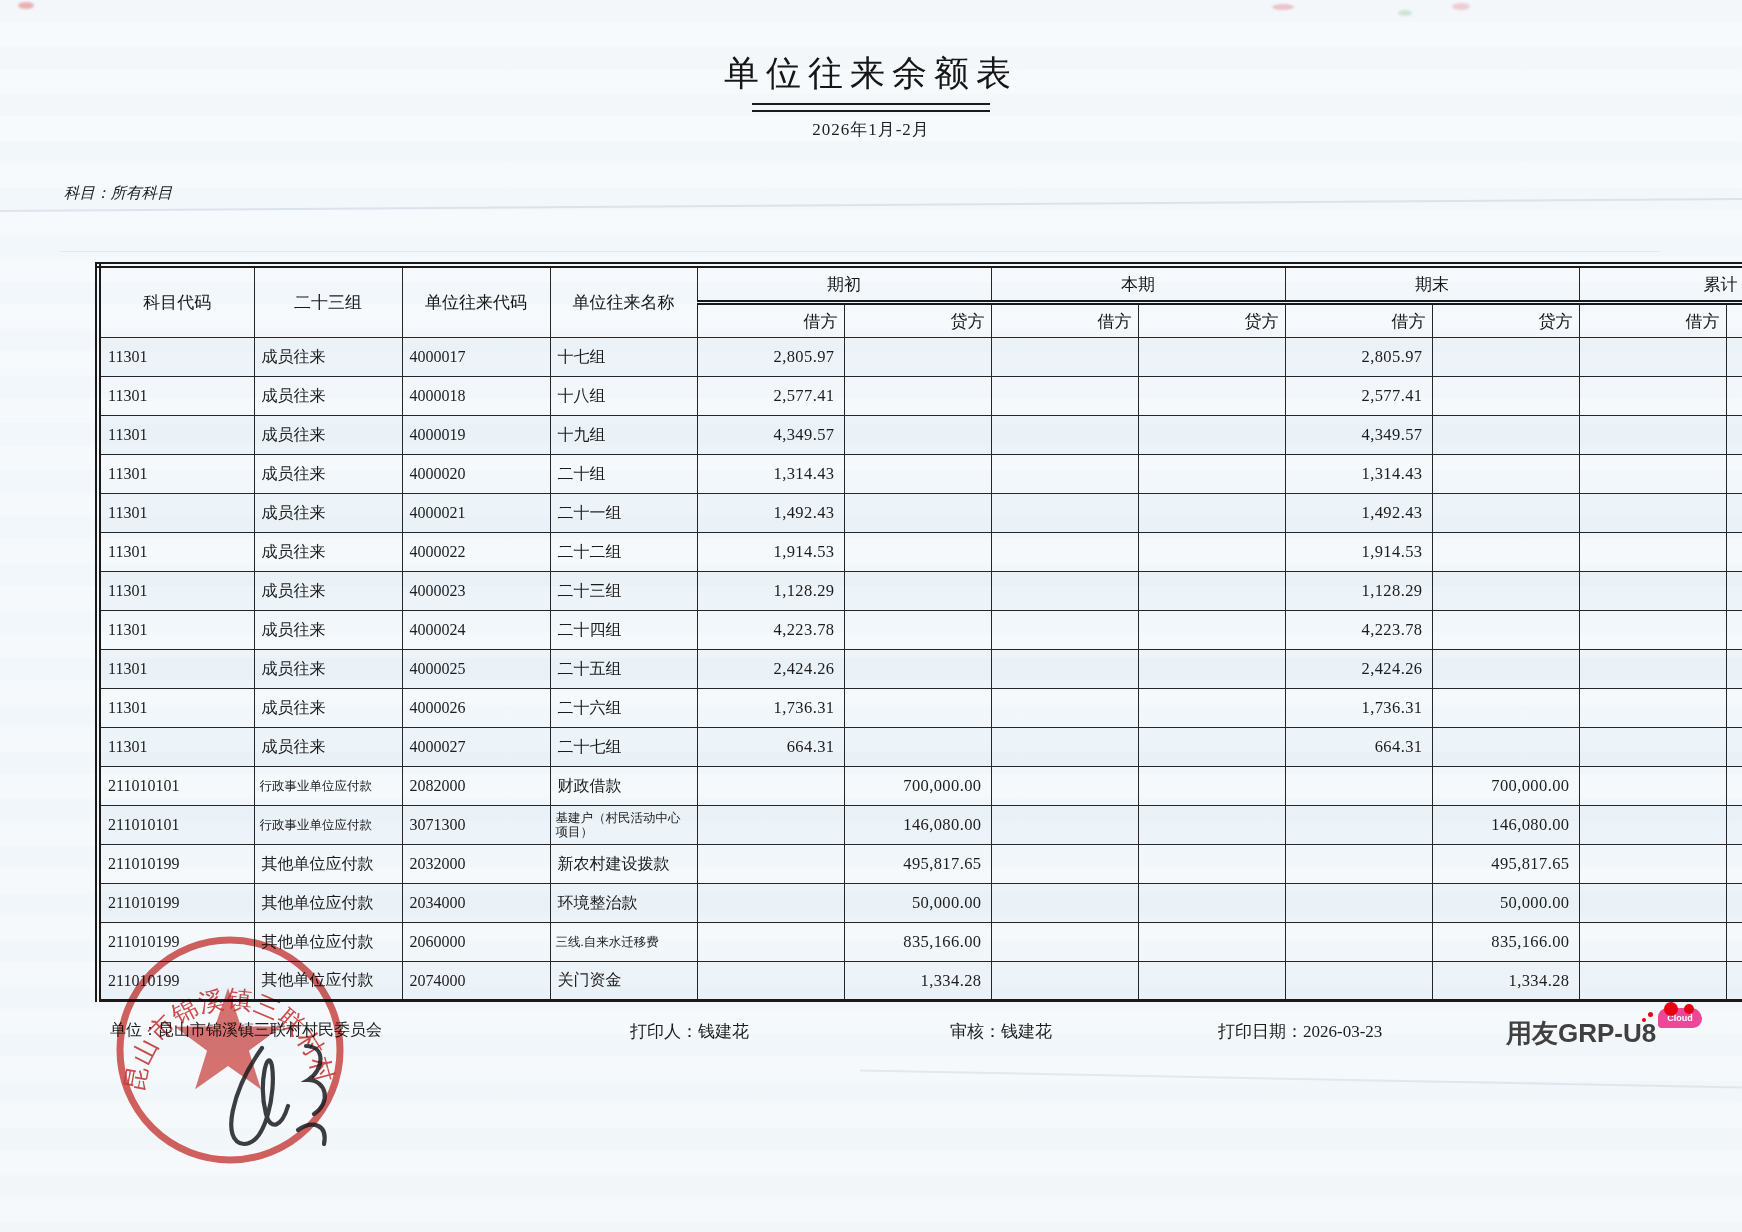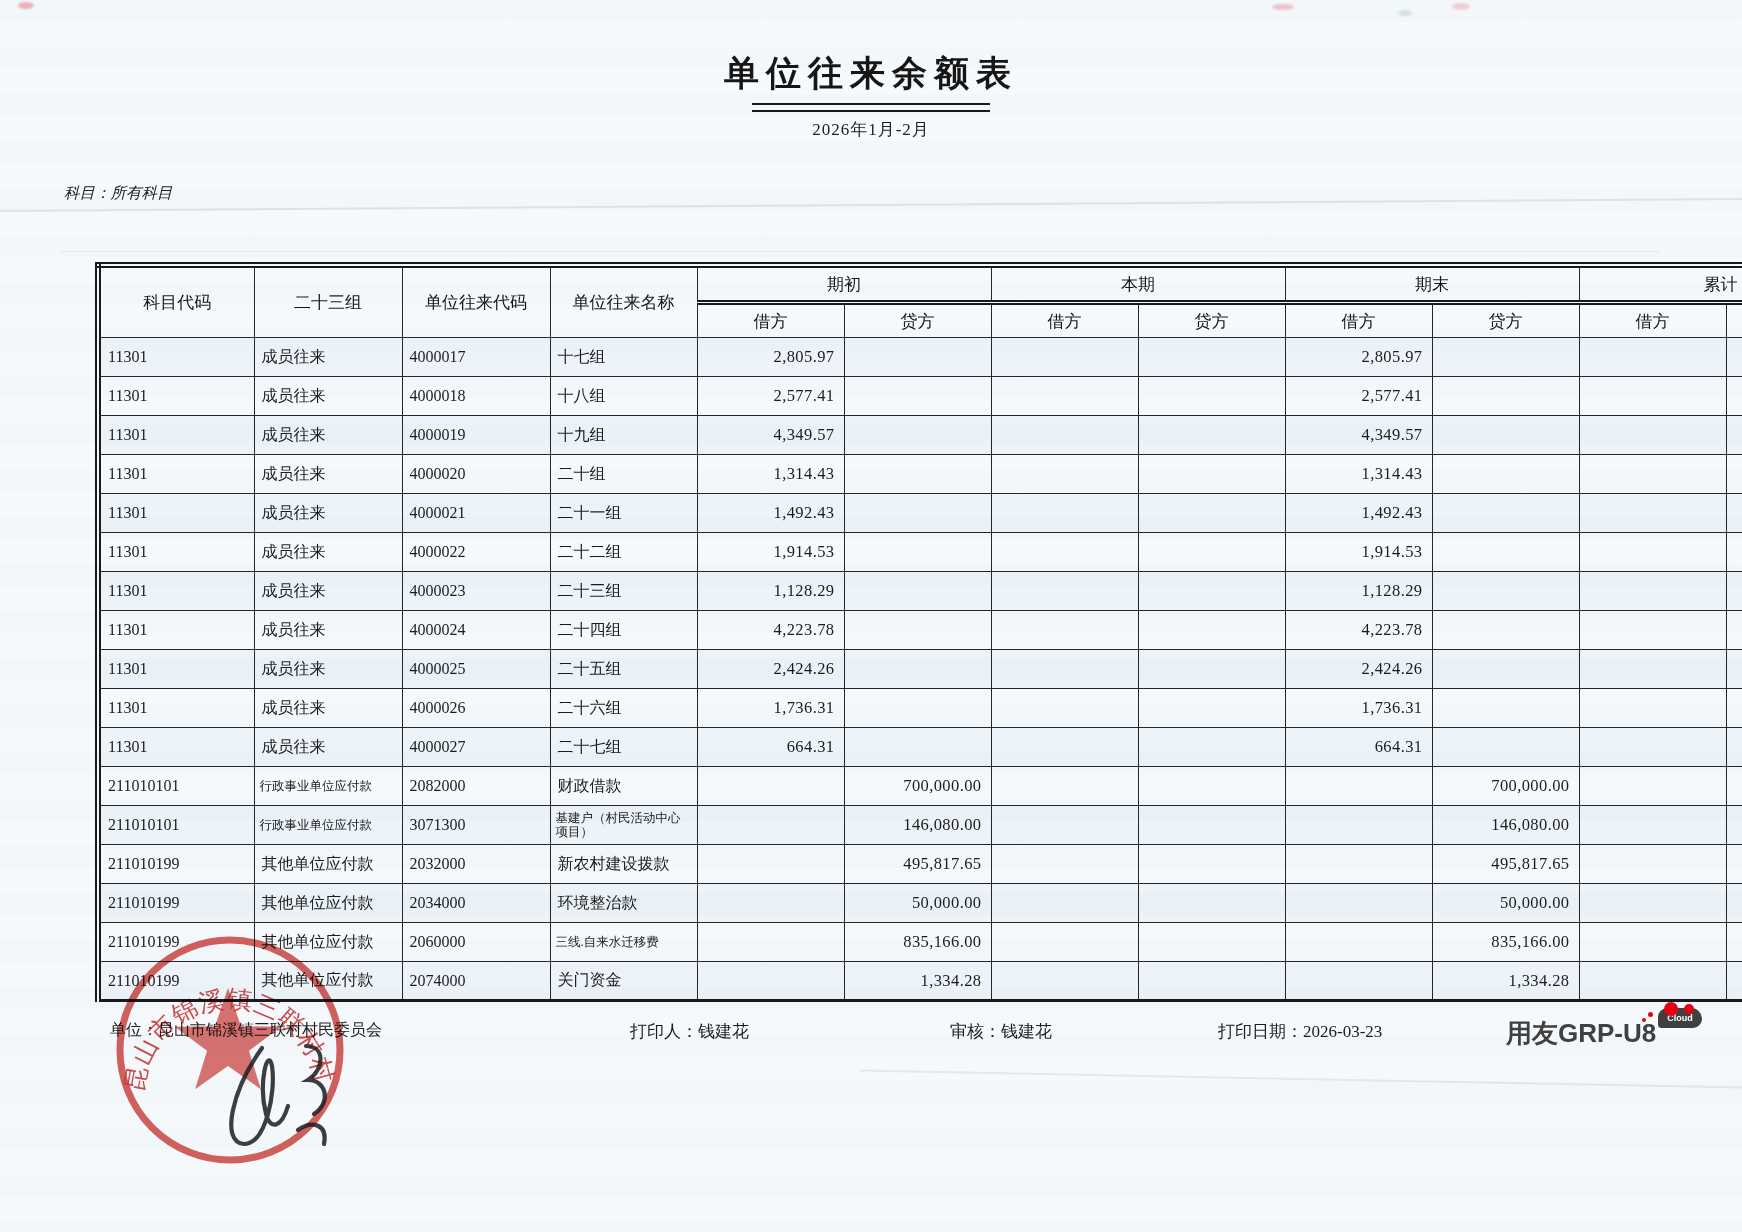--- a/index.html
+++ b/index.html
@@ -11,41 +11,41 @@
     font-family:"Liberation Serif","DejaVu Serif",serif;
     color:#1c1c1c;
   }
   .artifact{position:absolute;pointer-events:none;}
   .scanline{height:2px;background:rgba(140,155,175,.22);}
   .speck{border-radius:50%;filter:blur(1px);}
 
   
   .title-block{position:absolute;left:0;top:50px;width:1742px;text-align:center;}
   .title-block h1{
-    margin:0;font-size:35px;font-weight:700;letter-spacing:7px;color:#161616;text-align:center;
+    margin:0;font-size:35px;font-weight:400;letter-spacing:7px;color:#161616;text-align:center;
   }
   .title-underline{width:238px;margin:6px auto 0;border-top:2.4px solid #1a1a1a;
     border-bottom:2.4px solid #1a1a1a;height:5px;}
   .period{margin-top:6px;font-size:17px;letter-spacing:1px;color:#222;}
 
   .subject-filter{position:absolute;left:64px;top:183px;font-size:15.5px;color:#202020;font-style:italic;}
 
   
   .table-clip{position:absolute;left:95px;top:262px;width:1647px;overflow:hidden;}
   table{
     border-collapse:collapse;table-layout:fixed;width:1778px;
     border-top:6px double #1a1a1a;border-left:6px double #1a1a1a;
     border-bottom:3px solid #1a1a1a;
     background:transparent;
   }
   th,td{border:1.7px solid #262626;padding:0 6px;overflow:hidden;}
   thead th{font-weight:normal;font-size:17px;color:#161616;text-align:center;}
   thead tr.grp-row th{height:32px;}
   thead tr.grp-row th.grp{border-bottom:5px double #1a1a1a;}
-  thead tr.sub-row th{height:32px;}
+  thead tr.sub-row th{height:32px;text-align:right;}
   th.acc{text-align:left;padding-left:124px;}
   tbody tr{height:39px;}
   tbody tr:nth-child(odd){background:rgba(213,228,241,.26);}
   td.txt{font-size:16px;text-align:left;padding-left:7px;}
   td.num{font-size:16.5px;text-align:right;padding-right:9px;letter-spacing:.4px;}
   td.small{font-size:12.5px;line-height:1.15;padding-left:5px;}
 
   
   .footer{position:absolute;left:0;top:1016px;width:1742px;height:40px;font-size:16px;}
   .footer .f-item{position:absolute;top:4px;white-space:nowrap;color:#1d1d1d;}
@@ -53,21 +53,21 @@
   .f-printer{left:630px;font-size:17px;}
   .f-reviewer{left:950px;font-size:17px;}
   .f-date{left:1218px;font-size:17px;}
 
   .logo{position:absolute;left:1506px;top:0px;height:44px;}
   .logo .logo-text{
     font-family:"Liberation Sans","DejaVu Sans",sans-serif;
     font-weight:bold;font-size:26px;color:#404040;letter-spacing:0px;white-space:nowrap;
   }
   .cloud-badge{
-    position:absolute;left:152px;top:-8px;width:44px;height:20px;background:#404040;
+    position:absolute;left:152px;top:-8px;width:44px;height:20px;background:#ec4899;
     border-radius:10px 12px 10px 4px;color:#fff;
     font-family:"Liberation Sans","DejaVu Sans",sans-serif;font-size:9px;font-weight:bold;
     text-align:center;line-height:20px;
   }
   .cloud-badge:before{content:"";position:absolute;left:6px;top:-6px;width:14px;height:14px;
     background:#e60012;border-radius:50%;}
   .cloud-badge:after{content:"";position:absolute;right:8px;top:-4px;width:10px;height:10px;
     background:#e60012;border-radius:50%;}
   .logo-dot{position:absolute;width:5px;height:5px;border-radius:50%;background:#e60012;}
 

